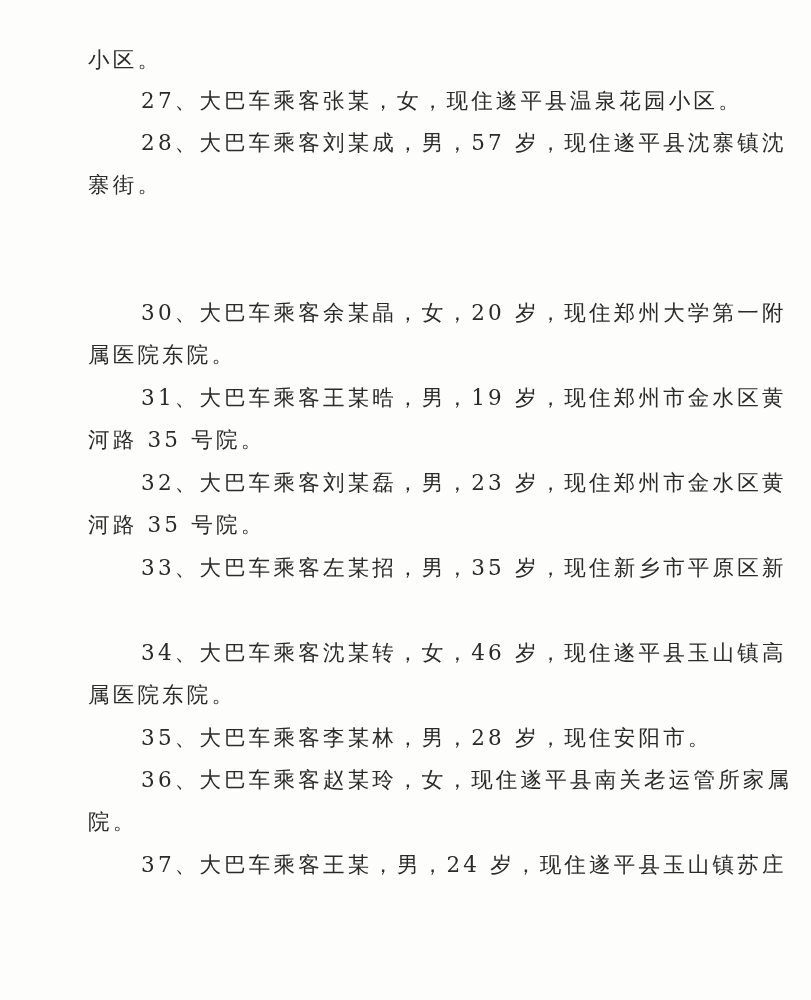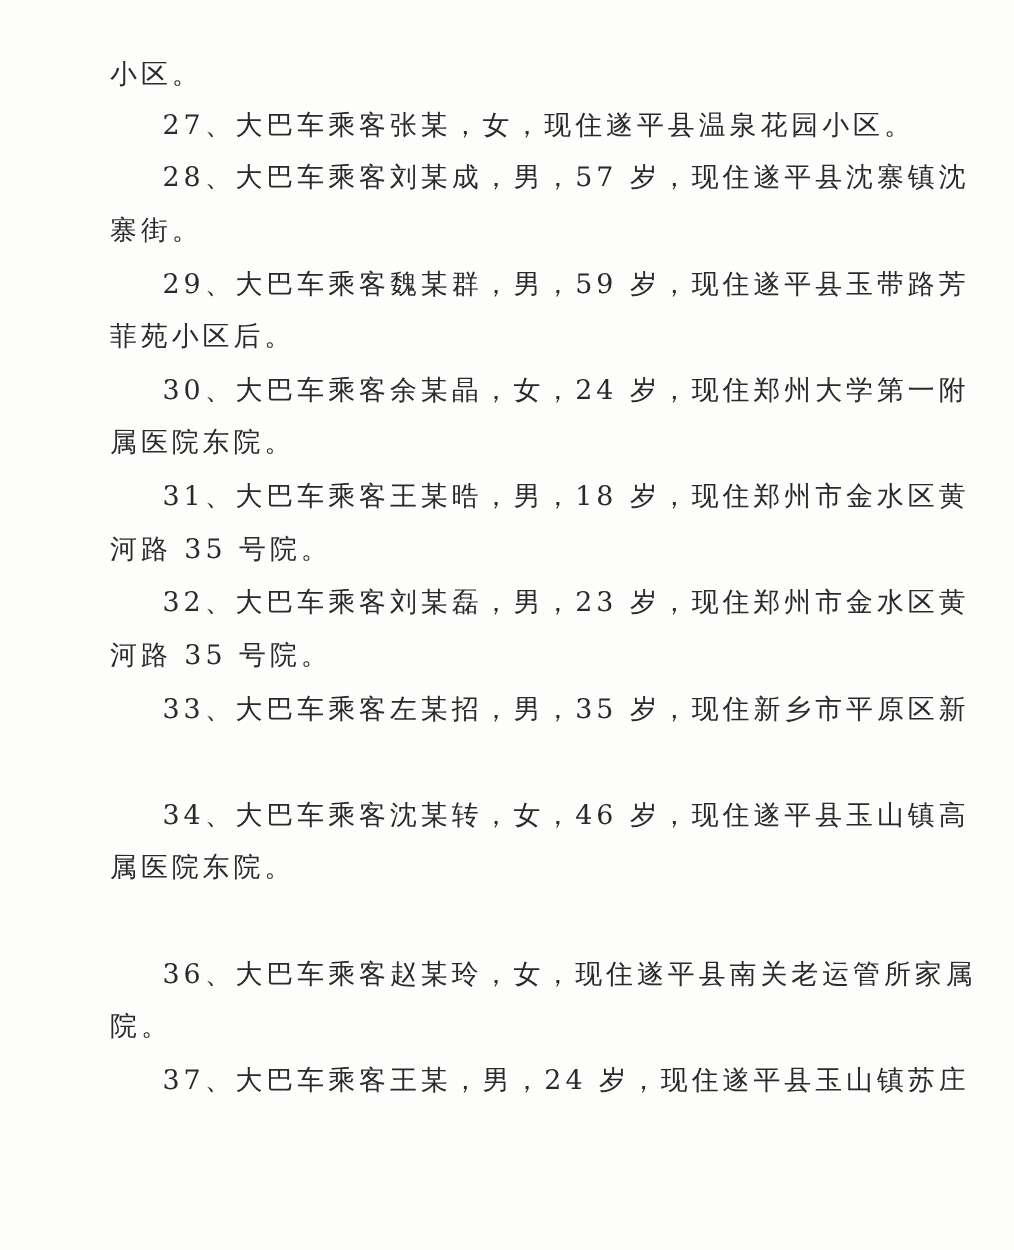--- a/index.html
+++ b/index.html
@@ -11,38 +11,37 @@
     position:relative;
   }
   .page { position:absolute; left:0; top:0; width:811px; height:705px; }
   .line {
     position:absolute;
     font-size:21.5px;
     line-height:30px;
     white-space:nowrap;
     letter-spacing:3.2px;
   }
-  .first { left:130px;text-align:right; }
+  .first { left:141px;text-align:right; }
   .cont  { left:88px; }
 </style>
 </head>
 <body>
 
 <div class="page">
   <div class="line cont" style="top:45px">小区。</div>
   <div class="line first" style="top:86px">27、大巴车乘客张某，女，现住遂平县温泉花园小区。</div>
   <div class="line first" style="top:128px">28、大巴车乘客刘某成，男，57 岁，现住遂平县沈寨镇沈</div>
   <div class="line cont" style="top:170px">寨街。</div>
-  <div class="line first" style="top:213px">29、大巴车乘客魏某群，男，59 岁，现住遂平县玉带路芳</div>
-  <div class="line cont" style="top:255px">菲苑小区后。</div>
-  <div class="line first" style="top:298px">30、大巴车乘客余某晶，女，24 岁，现住郑州大学第一附</div>
+  <div class="line first" style="top:298px">30、大巴车乘客余某晶，女，20 岁，现住郑州大学第一附</div>
   <div class="line cont" style="top:340px">属医院东院。</div>
-  <div class="line first" style="top:383px">31、大巴车乘客王某晧，男，18 岁，现住郑州市金水区黄</div>
+  <div class="line first" style="top:383px">31、大巴车乘客王某晧，男，19 岁，现住郑州市金水区黄</div>
   <div class="line cont" style="top:425px">河路 35 号院。</div>
   <div class="line first" style="top:468px">32、大巴车乘客刘某磊，男，23 岁，现住郑州市金水区黄</div>
   <div class="line cont" style="top:510px">河路 35 号院。</div>
   <div class="line first" style="top:553px">33、大巴车乘客左某招，男，35 岁，现住新乡市平原区新</div>
   <div class="line first" style="top:638px">34、大巴车乘客沈某转，女，46 岁，现住遂平县玉山镇高</div>
   <div class="line cont" style="top:680px">属医院东院。</div>
+  <div class="line first" style="top:723px">35、大巴车乘客李某林，男，28 岁，现住安阳市。</div>
   <div class="line first" style="top:765px">36、大巴车乘客赵某玲，女，现住遂平县南关老运管所家属</div>
   <div class="line cont" style="top:807px">院。</div>
   <div class="line first" style="top:850px">37、大巴车乘客王某，男，24 岁，现住遂平县玉山镇苏庄</div>
 </div>
 
 </body></html>

